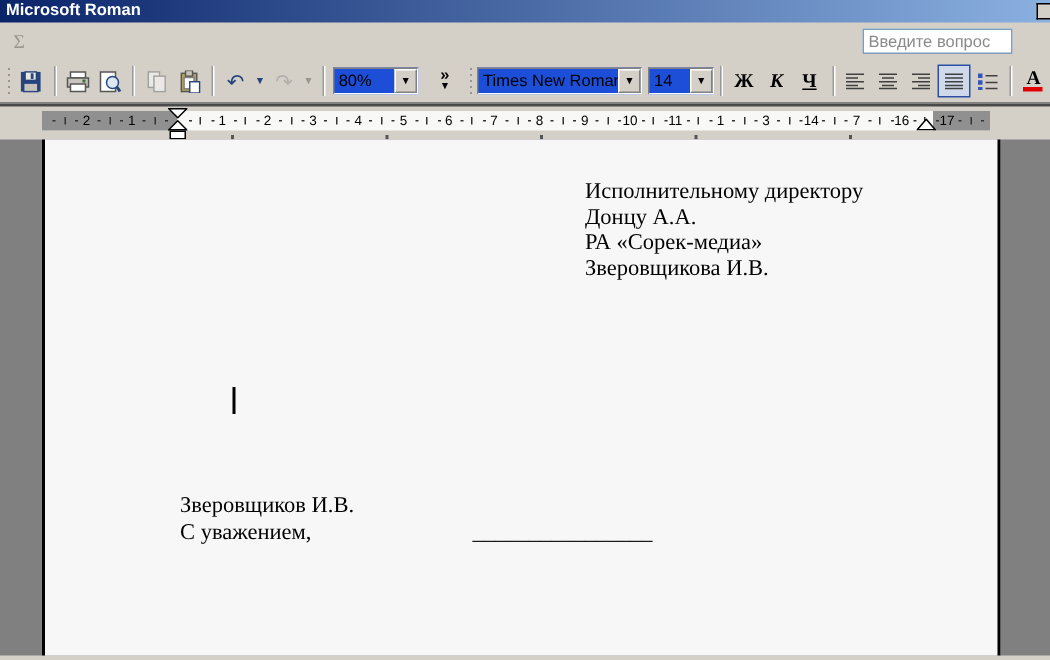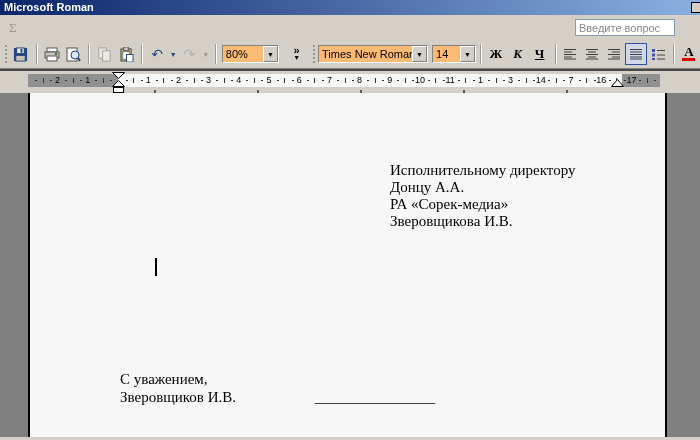--- a/index.html
+++ b/index.html
@@ -35,21 +35,21 @@
   .sep{width:1px; height:20px; background:#9a9a9a; box-shadow:1px 0 0 #fff; margin:0 4px;}
   .tbtn{width:23px; height:22px; border:none; background:transparent; display:flex;
         align-items:center; justify-content:center; padding:0; cursor:default;}
   .tbtn.pressed{border:1px solid var(--accent-pressed-border); background:var(--accent-pressed-bg);}
   .tbtn.disabled{opacity:.55; filter:grayscale(1);}
   .dropmini{width:11px; height:22px; border:none; background:transparent; font-size:7px;
         color:#26457e; display:flex; align-items:center; justify-content:center; padding:0;}
   .dropmini.disabled{color:#9a968e;}
   .undo-glyph{font-size:14px; color:#26457e; line-height:1;}
   .redo-glyph{font-size:14px; color:#9a968e; line-height:1;}
-  .combo{height:18px; background:#fdba74; border:1px solid;
+  .combo{height:18px; background:#1d4ed8; border:1px solid;
          border-color:#808080 #fff #fff #808080; display:flex; align-items:stretch;}
   .combo .val{flex:1; padding:2px 3px 0 3px; white-space:nowrap; overflow:hidden;}
   .combo .drop{width:15px; background:var(--chrome); border:1px solid;
          border-color:#fff #808080 #808080 #fff; font-size:7px; color:#000;
          display:flex; align-items:center; justify-content:center;}
   .zoom-combo{width:60px; margin-left:2px;}
   .font-combo{width:110px;}
   .size-combo{width:46px; margin-left:4px;}
   .chev{display:flex; flex-direction:column; align-items:center; width:16px; margin:0 6px 0 10px;
         font-weight:bold; line-height:8px; cursor:default;}
@@ -66,21 +66,21 @@
   .ruler-num{position:absolute; top:1px; font-size:9px; line-height:11px; transform:translateX(-50%);}
   .tickdot{position:absolute; top:6px; width:2px; height:1px; background:#333;}
   .tickline{position:absolute; top:4px; width:1px; height:5px; background:#333;}
   .tabtick{position:absolute; top:19px; width:2px; height:3px; background:#555;}
   .indent-markers{position:absolute; left:112px; top:1px;}
   .right-indent{position:absolute; left:611px; top:8px;}
   
   .docarea{position:relative; height:344px; background:var(--doc-background);}
   .page{position:absolute; left:28px; top:0; width:639px; height:100%;
         background:var(--page); border-left:2px solid #000; border-right:2px solid #000;}
-  .doc-text{position:absolute; font-family:"Liberation Serif",serif; font-size:15px; color:#000;margin-top:42px;}
+  .doc-text{position:absolute; font-family:"Liberation Serif",serif; font-size:15px; color:#000;}
   .recipient{left:360px; top:27px; line-height:17px;}
   .closing{left:90px; top:235px; line-height:18px;}
   .sig{left:285px; top:254px; line-height:17px; letter-spacing:0;}
   .caret{position:absolute; left:125px; top:165px; width:2px; height:18px; background:#000;}
 </style>
 </head>
 <body>
 
 <div class="win">
 
@@ -347,20 +347,20 @@
   <div class="docarea">
     <div class="page">
       <div class="doc-text recipient" id="recipient-block">
           <div>Исполнительному директору</div>
           <div>Донцу А.А.</div>
           <div>РА «Сорек-медиа»</div>
           <div>Зверовщикова И.В.</div>
         </div>
       <div class="caret"></div>
       <div class="doc-text closing" id="closing-block">
+          <div>Зверовщиков И.В.</div>
           <div>С уважением,</div>
-          <div>Зверовщиков И.В.</div>
         </div>
       <div class="doc-text sig">________________</div>
     </div>
   </div>
 
 </div>
 
 </body></html>

